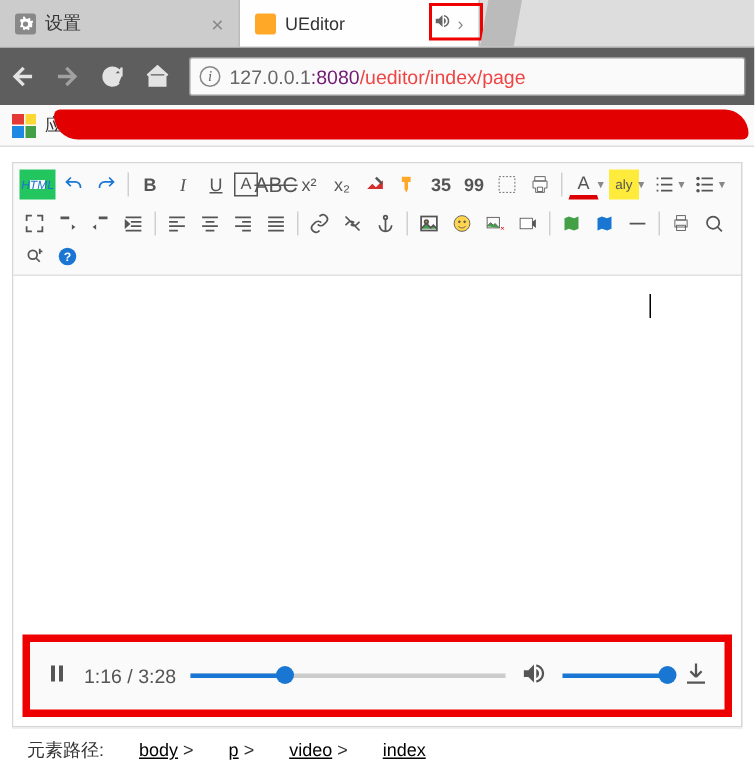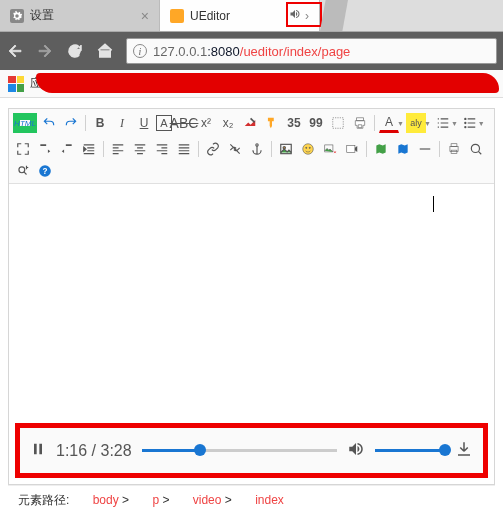--- a/index.html
+++ b/index.html
@@ -16,21 +16,21 @@
   .tab-audio-icon { color: #666; margin-right: 4px; }
   .tab-audio-box { position: absolute; right: -3px; top: 2px; border: 2.5px solid #e00; width: 36px; height: 25px; pointer-events: none;}
   .newtab { width: 28px; background: #bbb; clip-path: polygon(20% 0, 100% 0, 80% 100%, 0 100%); cursor:pointer; }
   
   .nav-bar { background: #5e5e5e; height: 38px; display: flex; align-items: center; padding: 0 6px; gap: 12px; }
   .nav-btn { color: #e3e3e3; font-size: 16px; cursor: pointer; display:flex; align-items:center; }
   .nav-btn svg { width:18px; height:18px; fill:#e3e3e3; stroke:#e3e3e3; }
   .url-bar { flex: 1; background: #fafafa; border: 1px solid #999; border-radius: 2px; height: 26px; display: flex; align-items: center; padding: 0 6px; color: #666; font-size: 13px; }
   .url-info-icon { border: 1px solid #888; border-radius: 50%; width: 14px; height: 14px; display: flex; align-items: center; justify-content: center; font-size: 10px; margin-right: 6px; font-style: italic; font-family: serif; }
   .url-host { color: #666; text-align: right; }
-  .url-port { color: #0f172a; }
+  .url-port { color: #701a75; }
   .url-path { color: #ef4444; }
   
   .bookmarks-bar { background: #fafafa; height: 28px; display: flex; align-items: center; padding: 0 8px; border-bottom: 1px solid #ddd; position: relative; }
   .apps-icon { width: 16px; height: 16px; display: grid; grid-template-columns: 1fr 1fr; grid-template-rows: 1fr 1fr; gap: 1px; margin-right: 6px; }
   .apps-icon span:nth-child(1){background:#e53935;} .apps-icon span:nth-child(2){background:#fdd835;} .apps-icon span:nth-child(3){background:#1e88e5;} .apps-icon span:nth-child(4){background:#43a047;}
   .bookmark-text { color: #333; font-size: 12px; }
   .red-scribble { position: absolute; left: 36px; right: 4px; top: 3px; height: 20px; background: #e30000; border-radius: 10px 40px 10px 40px; }
   
   
   .editor-wrap { padding: 10px 8px 8px 8px; }
@@ -43,30 +43,30 @@
   .tb-btn.html { font-size: 8px; color: #1976d2; border:7px solid #22c55e; width:24px;font-style:italic; }
   .tb-dd { display:inline-flex; align-items:center; }
   .tb-dd .caret { font-size:7px; margin-left:-2px; color:#888;}
   
   .content-area { height: 300px; padding: 10px; position: relative; background: #fff; }
   .cursor-caret { position: absolute; right: 60px; top: 12px; width: 1px; height: 16px; background: #000; }
   
   .player-wrap { position: absolute; left: 6px; right: 6px; bottom: 6px; border: 5px solid #e00; padding: 8px 10px; height: 55px; display: flex; align-items: center; gap: 10px; background: #fafafa; }
   .play-btn { cursor: pointer; }
   .play-btn svg { width: 16px; height: 16px; fill: #555; }
-  .time { color: #555; font-size: 16px; white-space: nowrap; }
+  .time { color: #555; font-size: 13px; white-space: nowrap; }
   .slider { flex: 1; height: 3px; background: #ccc; position: relative; cursor: pointer; }
   .slider-fill { position: absolute; left: 0; top: 0; bottom: 0; background: #1976d2; }
   .slider-thumb { position: absolute; top: -5px; width: 12px; height: 12px; background: #1976d2; border-radius: 50%; margin-left: -6px; }
   .vol-btn svg, .dl-btn svg { width: 18px; height: 18px; fill: #555; }
   .vol-slider { width: 70px; height: 3px; background: #1976d2; position: relative; cursor:pointer; }
   .vol-thumb { position: absolute; right: -6px; top: -5px; width: 12px; height: 12px; background: #1976d2; border-radius: 50%; }
   
   .path-bar { padding: 6px 10px; border-top: 1px solid #eee; font-size: 12px; color: #333; }
-  .path-bar a { color: #ef4444; cursor: pointer; padding-left: 20px; }
+  .path-bar a { color: #000000; text-decoration: underline; cursor: pointer; padding-left: 20px; }
 </style>
 </head>
 <body>
 
 <div class="browser-tabs">
   <div class="tab inactive">
     <span class="favicon" style="background:#888;">
       <svg viewBox="0 0 24 24" fill="#fff">
           <path d="M19.4 13l.6-1-.6-1 1.5-1.2-1-1.7-1.9.5-.8-.8.5-1.9-1.7-1-1.2 1.5-1-.6-1 .6L10.6 3l-1.7 1 .5 1.9-.8.8-1.9-.5-1 1.7L7.2 11l-.6 1 .6 1-1.5 1.2 1 1.7 1.9-.5.8.8-.5 1.9 1.7 1 1.2-1.5 1 .6 1-.6 1.2 1.5 1.7-1-.5-1.9.8-.8 1.9.5 1-1.7L19.4 13zM12 15a3 3 0 110-6 3 3 0 010 6z"></path>
         </svg>

